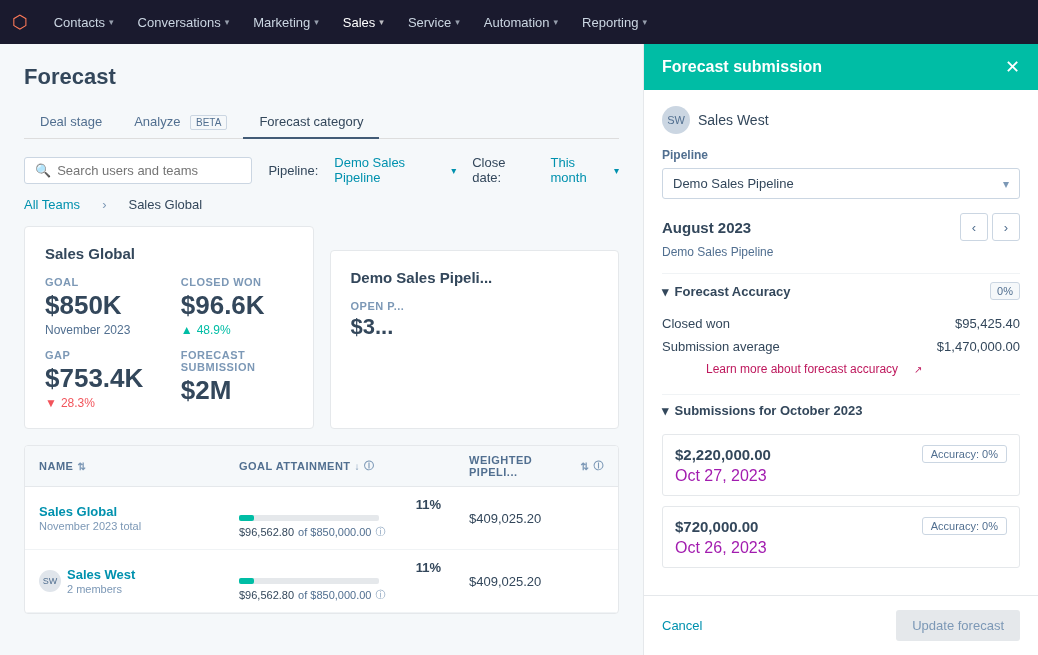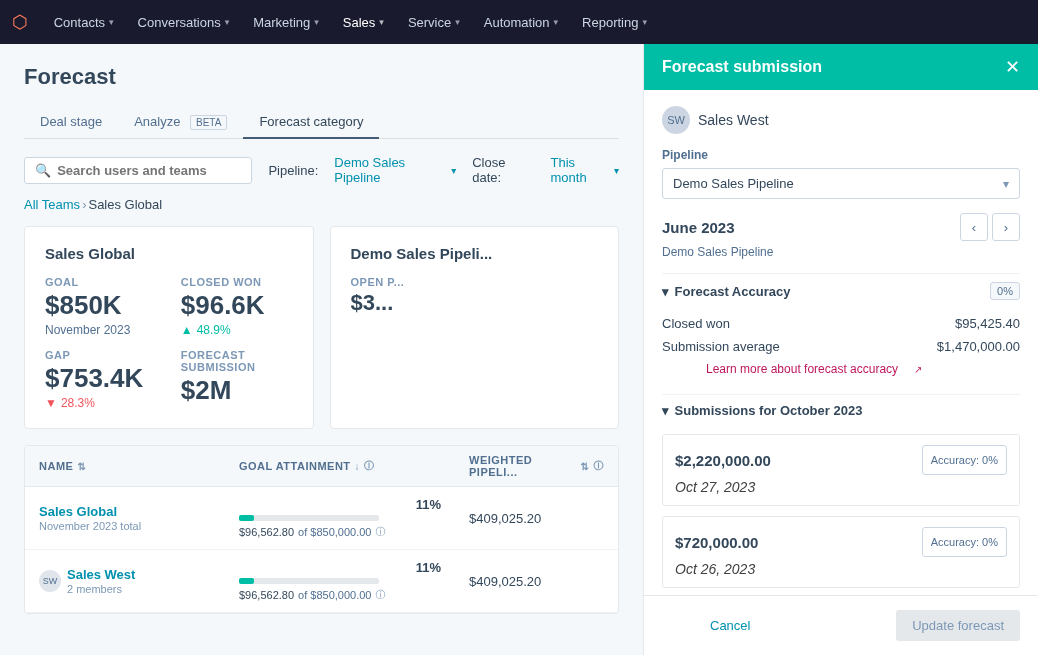--- a/index.html
+++ b/index.html
@@ -23,28 +23,28 @@
 
     
     .tabs { display: flex; border-bottom: 1px solid #ddd; margin-bottom: 16px; gap: 0; }
     .tab { padding: 8px 16px; font-size: 13px; cursor: pointer; color: #516f90; border-bottom: 2px solid transparent; margin-bottom: -1px; }
     .tab.active { color: #33475b; border-bottom: 2px solid #425b76; font-weight: 500; }
     .tab .beta-badge { background: #f5f8fa; border: 1px solid #cbd6e2; color: #516f90; font-size: 10px; padding: 1px 5px; border-radius: 2px; margin-left: 6px; }
 
     
     .filter-row { display: flex; align-items: center; gap: 16px; margin-bottom: 12px; }
     .search-box { display: flex; align-items: center; border: 1px solid #cbd6e2; border-radius: 3px; background: #fff; padding: 5px 10px; gap: 6px; width: 240px; }
-    .search-box input { border: none; outline: none; font-size: 13px; color: #516f90; width: 100%; background: transparent; font-weight: bold; }
+    .search-box input { border: none; outline: none; font-size: 13px; color: #516f90; width: 100%; background: transparent; }
     .search-icon { color: #7c98b6; font-size: 13px; }
     .filter-label { color: #33475b; font-size: 13px; }
     .filter-value { color: #0091ae; font-size: 13px; cursor: pointer; display: flex; align-items: center; gap: 3px; }
     .filter-value .arrow { font-size: 10px; }
 
     
-    .breadcrumb { display: flex; align-items: center; gap: 2px; margin-bottom: 14px; font-size: 13px; }
+    .breadcrumb { display: flex; align-items: center; gap: 22px; margin-bottom: 14px; font-size: 13px; }
     .breadcrumb .link { color: #0091ae; cursor: pointer; }
     .breadcrumb .sep { color: #7c98b6; }
     .breadcrumb .current { color: #33475b; }
 
     
     .card { background: #fff; border: 1px solid #e5e8eb; border-radius: 4px; padding: 18px 20px; margin-bottom: 16px; }
     .card-title { font-size: 15px; font-weight: 600; color: #33475b; margin-bottom: 14px; }
     .metrics-grid { display: grid; grid-template-columns: 1fr 1fr; gap: 12px 24px; }
     .metric { }
     .metric-label { font-size: 11px; font-weight: 600; color: #7c98b6; text-transform: uppercase; letter-spacing: 0.5px; margin-bottom: 2px; }
@@ -106,26 +106,26 @@
     .section-badge { background: #f5f8fa; border: 1px solid #cbd6e2; color: #516f90; font-size: 11px; padding: 2px 6px; border-radius: 3px; }
     .accuracy-row { display: flex; justify-content: space-between; padding: 4px 0; font-size: 13px; color: #33475b; }
     .accuracy-link { color: #be185d; font-size: 12px; display: flex; align-items: center; gap: 16px; cursor: pointer; margin-top: 4px; margin-bottom: 10px; margin-left: 44px; }
     .external-icon { font-size: 10px; }
 
     
     .submissions-header { display: flex; align-items: center; justify-content: space-between; padding: 8px 0; border-top: 1px solid #f0f3f5; cursor: pointer; }
     .submission-item { border: 1px solid #e5e8eb; border-radius: 3px; padding: 10px 12px; margin-bottom: 10px; }
     .submission-top { display: flex; align-items: center; justify-content: space-between; margin-bottom: 4px; }
     .submission-amount { font-size: 15px; font-weight: 600; color: #33475b; }
-    .accuracy-badge { border: 1px solid #cbd6e2; border-radius: 3px; padding: 8px 8px; font-size: 11px; color: #516f90; background: #fff; }
-    .submission-date { font-size: 14px; color: #404040; font-style: italic; }
+    .accuracy-badge { border: 1px solid #cbd6e2; border-radius: 3px; padding: 2px 8px; font-size: 11px; color: #516f90; background: #fff; }
+    .submission-date { font-size: 16px; color: #a21caf; }
 
     
     .modal-footer { padding: 14px 18px; border-top: 1px solid #e5e8eb; display: flex; align-items: center; justify-content: space-between; }
-    .cancel-btn { background: none; border: none; color: #0091ae; font-size: 13px; cursor: pointer; font-weight: 500; margin-left: 48px; }
+    .cancel-btn { background: none; border: none; color: #0091ae; font-size: 13px; cursor: pointer; font-weight: 500; }
     .update-btn { background: #e5e8eb; border: none; color: #7c98b6; font-size: 13px; padding: 8px 16px; border-radius: 3px; cursor: not-allowed; margin-left: 9px; }
 
     .cards-row { display: flex; gap: 16px; margin-bottom: 16px; }
     .cards-row .card { flex: 1; margin-bottom: 0; }
   </style>
 </head>
 <body>
 
 <nav class="top-nav">
   <span class="logo">⬡</span>
@@ -226,21 +226,21 @@
               <span>28.3%</span>
             </div>
           </div>
           <div class="metric">
             <div class="metric-label">FORECAST SUBMISSION</div>
             <div class="metric-value">$2M</div>
           </div>
         </div>
       </div>
 
-      <div class="card" style="min-width:180px;">
+      <div class="card" style="min-width:180px;margin-top:24px;">
         <div class="card-title">Demo Sales Pipeli...</div>
         <div class="metric">
           <div class="metric-label">OPEN P...</div>
           <div class="metric-value" style="font-size:22px;">$3...</div>
         </div>
       </div>
     </div>
 
     <div class="data-table">
       <div class="table-header">
@@ -329,21 +329,21 @@
 
       <div class="field-label">Pipeline</div>
       <div class="pipeline-select">
         <span>Demo Sales Pipeline</span>
         <span class="chevron-down">▾</span>
       </div>
 
 
       <div>
         <div class="history-month">
-          <span class="history-month-name">June 2023</span>
+          <span class="history-month-name">August 2023</span>
           <div class="history-nav">
             <button class="nav-btn">‹</button>
             <button class="nav-btn">›</button>
           </div>
         </div>
         <div class="history-pipeline">Demo Sales Pipeline</div>
 
         <div class="section-row">
           <span class="section-title">
             <span>▾</span>

